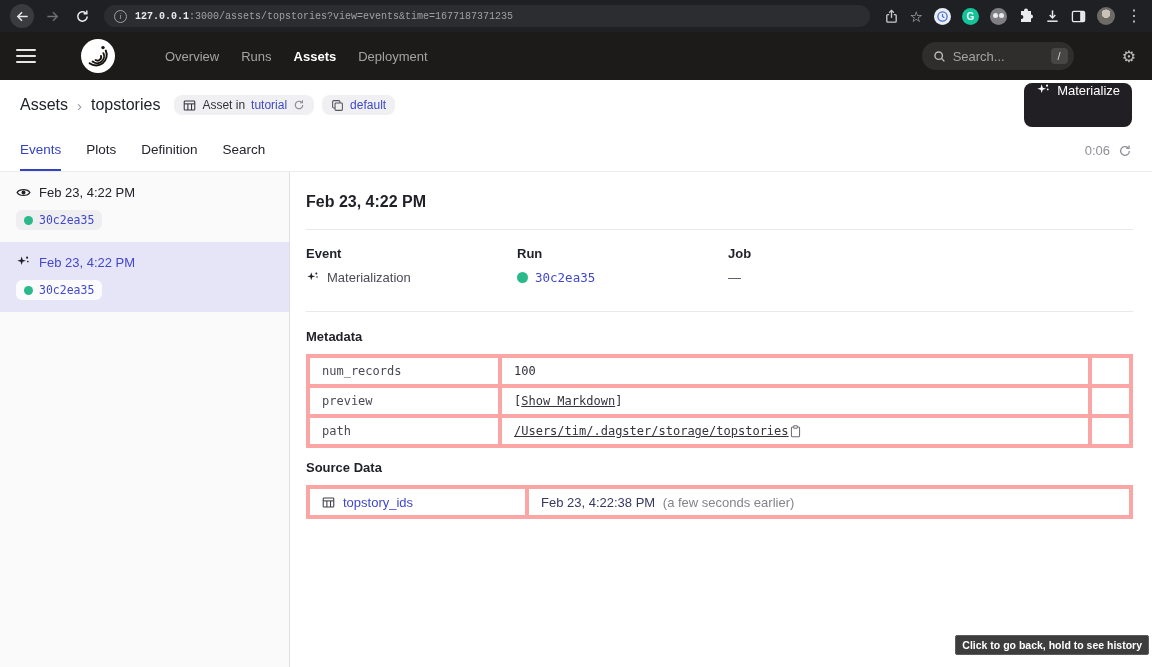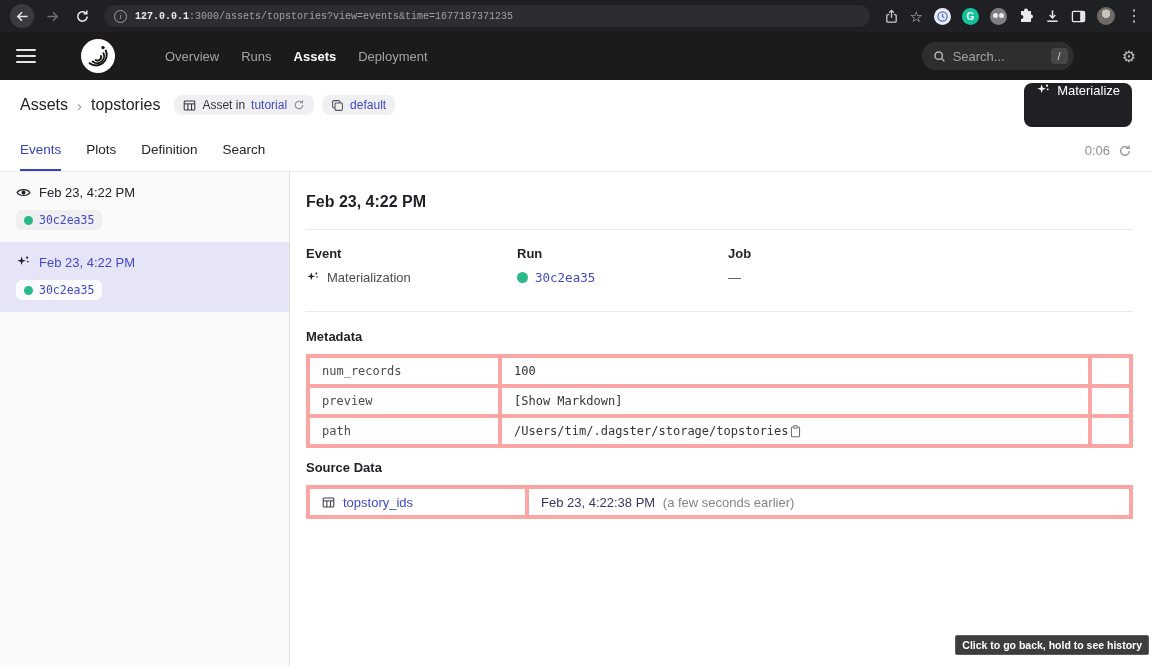--- a/index.html
+++ b/index.html
@@ -74,21 +74,21 @@
   .cols { display:grid; grid-template-columns:211px 211px 1fr; margin-top:16px; }
   .col-label { font-size:13px; font-weight:700; color:#1F2028; }
   .col-value { margin-top:9px; display:flex; align-items:center; gap:7px; font-size:13px; color:#4B4C56; }
   .run-link { font-family:"DejaVu Sans Mono",monospace; font-size:12.5px; color:#4048C8; cursor:pointer; }
   .sec-h { font-size:13px; font-weight:700; color:#1F2028; margin-top:17px; }
   table.meta { width:100%; border-collapse:collapse; margin-top:10px; }
   table.meta td { border:4px solid #fca5a5; height:30px; padding:0 12px; font-family:"DejaVu Sans Mono",monospace; font-size:12px; }
   td.k { width:192px; color:#4A4B55; }
   td.v { color:#2E2F38; }
   td.x { width:41px; }
-  .mlink { color:#33343E; cursor:pointer; }
+  .mlink { color:#33343E; text-decoration:underline; cursor:pointer; }
   .vflex { display:flex; align-items:center; gap:0; }
   table.src { width:100%; border-collapse:collapse; margin-top:10px; font-size:13px; }
   table.src td { border:4px solid #fca5a5; height:30px; padding:0 12px; }
   td.s1 { width:219px; }
   .asset-link { display:flex; align-items:center; gap:8px; color:#4048C8; cursor:pointer; font-size:13px; }
   .ts { color:#383963; }
   .note { color:#83848C; margin-left:4px; }
 
   .tooltip { position:absolute; right:3px; bottom:12px; background:#3D3D3D; border:1px solid #5B5B5B; color:#fff; font-size:10.5px; font-weight:700; padding:3px 6px; border-radius:2px; white-space:nowrap; }
 </style>

